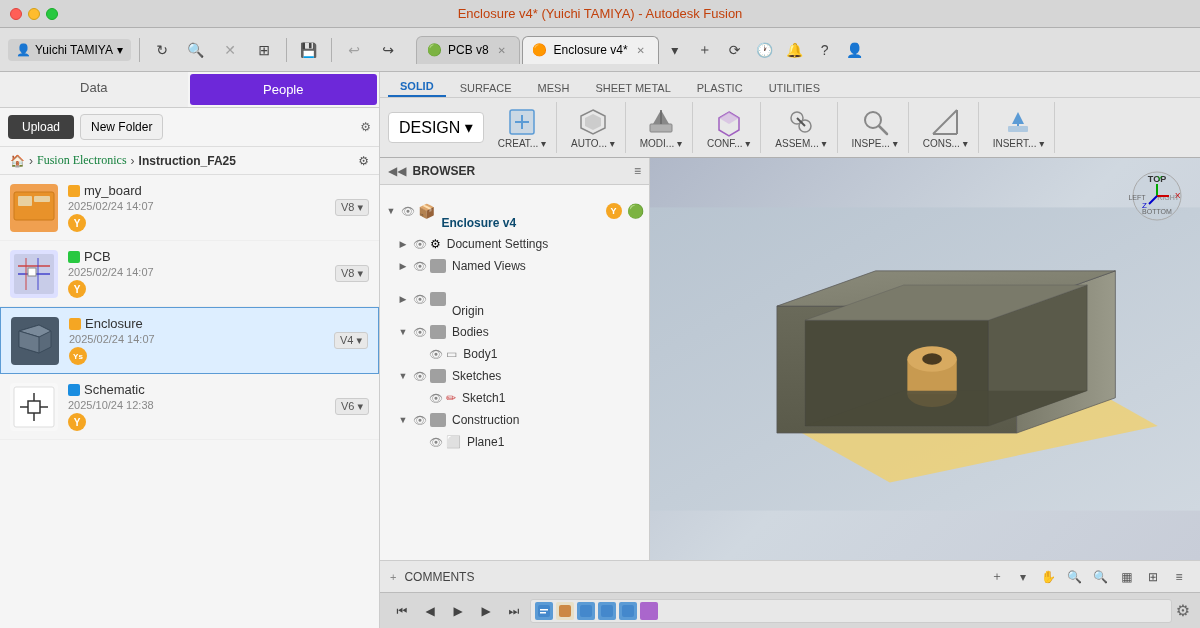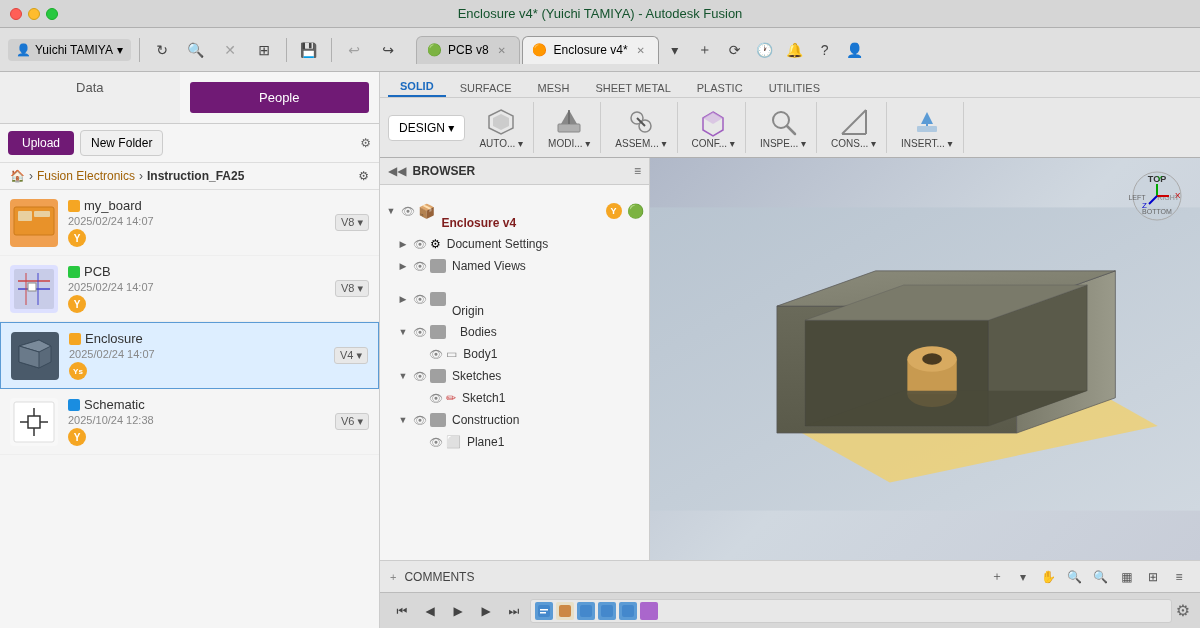--- a/index.html
+++ b/index.html
@@ -10,21 +10,21 @@
       background: #d6d6d6;
       height: 28px;
       display: flex;
       align-items: center;
       justify-content: center;
       border-bottom: 1px solid #b0b0b0;
       position: relative;
     }
     .titlebar-title {
       font-size: 13px;
-      color: #14532d;
+      color: #c2410c;
       font-weight: 500;
     }
     .traffic-lights {
       position: absolute;
       left: 10px;
       display: flex;
       gap: 6px;
       align-items: center;
     }
     .traffic-light {
@@ -133,34 +133,34 @@
     .left-tab {
       flex: 1;
       padding: 8px;
       text-align: center;
       cursor: pointer;
       font-size: 13px;
       color: #555;
       background: #eee;
     }
     .left-tab.active {
-      background: #701a75;
+      background: #6d28d9;
       color: white;
       border-radius: 3px;
-      margin: 10px;
+      margin: 2px;
     }
     .left-panel-toolbar {
       display: flex;
       align-items: center;
       padding: 6px 8px;
       gap: 6px;
       border-bottom: 1px solid #ddd;
     }
     .upload-btn {
-      background: #701a75;
+      background: #404040;
       color: white;
       border: none;
       padding: 5px 14px;
       border-radius: 4px;
       cursor: pointer;
       font-size: 12px;
     }
     .new-folder-btn {
       background: #f0f0f0;
       border: 1px solid #ccc;
@@ -176,21 +176,21 @@
     }
     .breadcrumb {
       display: flex;
       align-items: center;
       padding: 6px 10px;
       gap: 4px;
       font-size: 12px;
       color: #555;
       border-bottom: 1px solid #ddd;
     }
-    .breadcrumb-link { color: #a16207; cursor: pointer; }
+    .breadcrumb-link { color: #15803d; cursor: pointer; font-family: Liberation Serif, serif; }
     .file-list { flex: 1; overflow-y: auto; }
     .file-item {
       display: flex;
       align-items: center;
       padding: 8px 10px;
       border-bottom: 1px solid #eee;
       cursor: pointer;
       gap: 10px;
     }
     .file-item.selected { background: #ddeeff; border: 1px solid #5b9bd5; }
@@ -260,21 +260,21 @@
     }
     .design-btn {
       display: flex;
       align-items: center;
       gap: 4px;
       padding: 5px 10px;
       background: white;
       border: 1px solid #ccc;
       border-radius: 4px;
       cursor: pointer;
-      font-size: 12px;
+      font-size: 16px;
       font-weight: 500;
     }
     .ribbon-group {
       display: flex;
       flex-direction: column;
       align-items: center;
       padding: 2px 6px;
       border-right: 1px solid #ccc;
       min-width: 60px;
     }
@@ -366,21 +366,21 @@
       align-items: center;
       justify-content: center;
     }
     .tree-label {
       font-size: 12px;
       color: #333;
       flex: 1;
     }
     .tree-label.root {
       font-weight: 600;
-      color: #7f1d1d;
+      color: #0c4a6e;
       margin-top: 24px;
     }
     .indent1 { padding-left: 16px; }
     .indent2 { padding-left: 32px; }
 
     
     .viewport-3d {
       flex: 1;
       background: linear-gradient(135deg, #b0b8c8 0%, #d0d8e0 50%, #c8cdd8 100%);
       position: relative;
@@ -674,20 +674,35 @@
           <div class="ribbon-tab active">SOLID</div>
           <div class="ribbon-tab">SURFACE</div>
           <div class="ribbon-tab">MESH</div>
           <div class="ribbon-tab">SHEET METAL</div>
           <div class="ribbon-tab">PLASTIC</div>
           <div class="ribbon-tab">UTILITIES</div>
         </div>
         <div class="ribbon-groups">
           <div class="design-btn">DESIGN ▾</div>
 
+          <div class="ribbon-group">
+            <div class="ribbon-group-btns">
+              <div class="ribbon-item">
+                <div class="ribbon-icon">
+                  <svg width="32" height="32" viewBox="0 0 32 32">
+                      <rect x="4" y="4" width="24" height="24" rx="2" fill="#5b9bd5" opacity="0.2"></rect>
+                      <rect x="4" y="4" width="24" height="24" rx="2" fill="none" stroke="#5b9bd5" stroke-width="1.5"></rect>
+                      <line x1="16" y1="9" x2="16" y2="23" stroke="#5b9bd5" stroke-width="2"></line>
+                      <line x1="9" y1="16" x2="23" y2="16" stroke="#5b9bd5" stroke-width="2"></line>
+                    </svg>
+                </div>
+                <div class="ribbon-label">CREAT... ▾</div>
+              </div>
+            </div>
+          </div>
 
           <div class="ribbon-group">
             <div class="ribbon-group-btns">
               <div class="ribbon-item">
                 <div class="ribbon-icon">
                   <svg width="32" height="32" viewBox="0 0 32 32">
                       <path d="M16 4 L28 10 L28 22 L16 28 L4 22 L4 10 Z" fill="none" stroke="#888" stroke-width="1.5"></path>
                       <path d="M16 8 L24 12 L24 20 L16 24 L8 20 L8 12 Z" fill="#ccc"></path>
                     </svg>
                 </div>
@@ -709,40 +724,40 @@
                 <div class="ribbon-label">MODI... ▾</div>
               </div>
             </div>
           </div>
 
           <div class="ribbon-group">
             <div class="ribbon-group-btns">
               <div class="ribbon-item">
                 <div class="ribbon-icon">
                   <svg width="32" height="32" viewBox="0 0 32 32">
+                      <polygon points="16,6 26,12 26,24 16,30 6,24 6,12" fill="none" stroke="#a060c0" stroke-width="1.5"></polygon>
+                      <polygon points="16,6 26,12 16,18 6,12" fill="#d0b0e0" opacity="0.6"></polygon>
+                    </svg>
+                </div>
+                <div class="ribbon-label">CONF... ▾</div>
+              </div>
+            </div>
+          </div>
+
+          <div class="ribbon-group">
+            <div class="ribbon-group-btns">
+              <div class="ribbon-item">
+                <div class="ribbon-icon">
+                  <svg width="32" height="32" viewBox="0 0 32 32">
                       <circle cx="12" cy="12" r="6" fill="none" stroke="#888" stroke-width="1.5"></circle>
                       <circle cx="20" cy="20" r="6" fill="none" stroke="#888" stroke-width="1.5"></circle>
                       <line x1="12" y1="12" x2="20" y2="20" stroke="#555" stroke-width="2"></line>
                     </svg>
                 </div>
                 <div class="ribbon-label">ASSEM... ▾</div>
-              </div>
-            </div>
-          </div>
-
-          <div class="ribbon-group">
-            <div class="ribbon-group-btns">
-              <div class="ribbon-item">
-                <div class="ribbon-icon">
-                  <svg width="32" height="32" viewBox="0 0 32 32">
-                      <polygon points="16,6 26,12 26,24 16,30 6,24 6,12" fill="none" stroke="#a060c0" stroke-width="1.5"></polygon>
-                      <polygon points="16,6 26,12 16,18 6,12" fill="#d0b0e0" opacity="0.6"></polygon>
-                    </svg>
-                </div>
-                <div class="ribbon-label">CONF... ▾</div>
               </div>
             </div>
           </div>
 
           <div class="ribbon-group">
             <div class="ribbon-group-btns">
               <div class="ribbon-item">
                 <div class="ribbon-icon">
                   <svg width="32" height="32" viewBox="0 0 32 32">
                       <circle cx="14" cy="14" r="8" fill="none" stroke="#888" stroke-width="2"></circle>
@@ -826,21 +841,21 @@
               <div class="tree-toggle">▶</div>
               <div class="tree-eye">👁</div>
               <div class="tree-folder-icon"></div>
               <span class="tree-label" style="margin-left:4px;margin-top:24px;">Origin</span>
             </div>
 
             <div class="tree-item indent1">
               <div class="tree-toggle">▼</div>
               <div class="tree-eye">👁</div>
               <div class="tree-folder-icon"></div>
-              <span class="tree-label" style="margin-left:12px;">Bodies</span>
+              <span class="tree-label" style="margin-left:4px;">Bodies</span>
             </div>
             <div class="tree-item indent2">
               <div class="tree-toggle" style="width:14px;"></div>
               <div class="tree-eye">👁</div>
               <span style="font-size:12px;margin-right:4px;color:#888;">▭</span>
               <span class="tree-label">Body1</span>
             </div>
 
             <div class="tree-item indent1">
               <div class="tree-toggle">▼</div>

